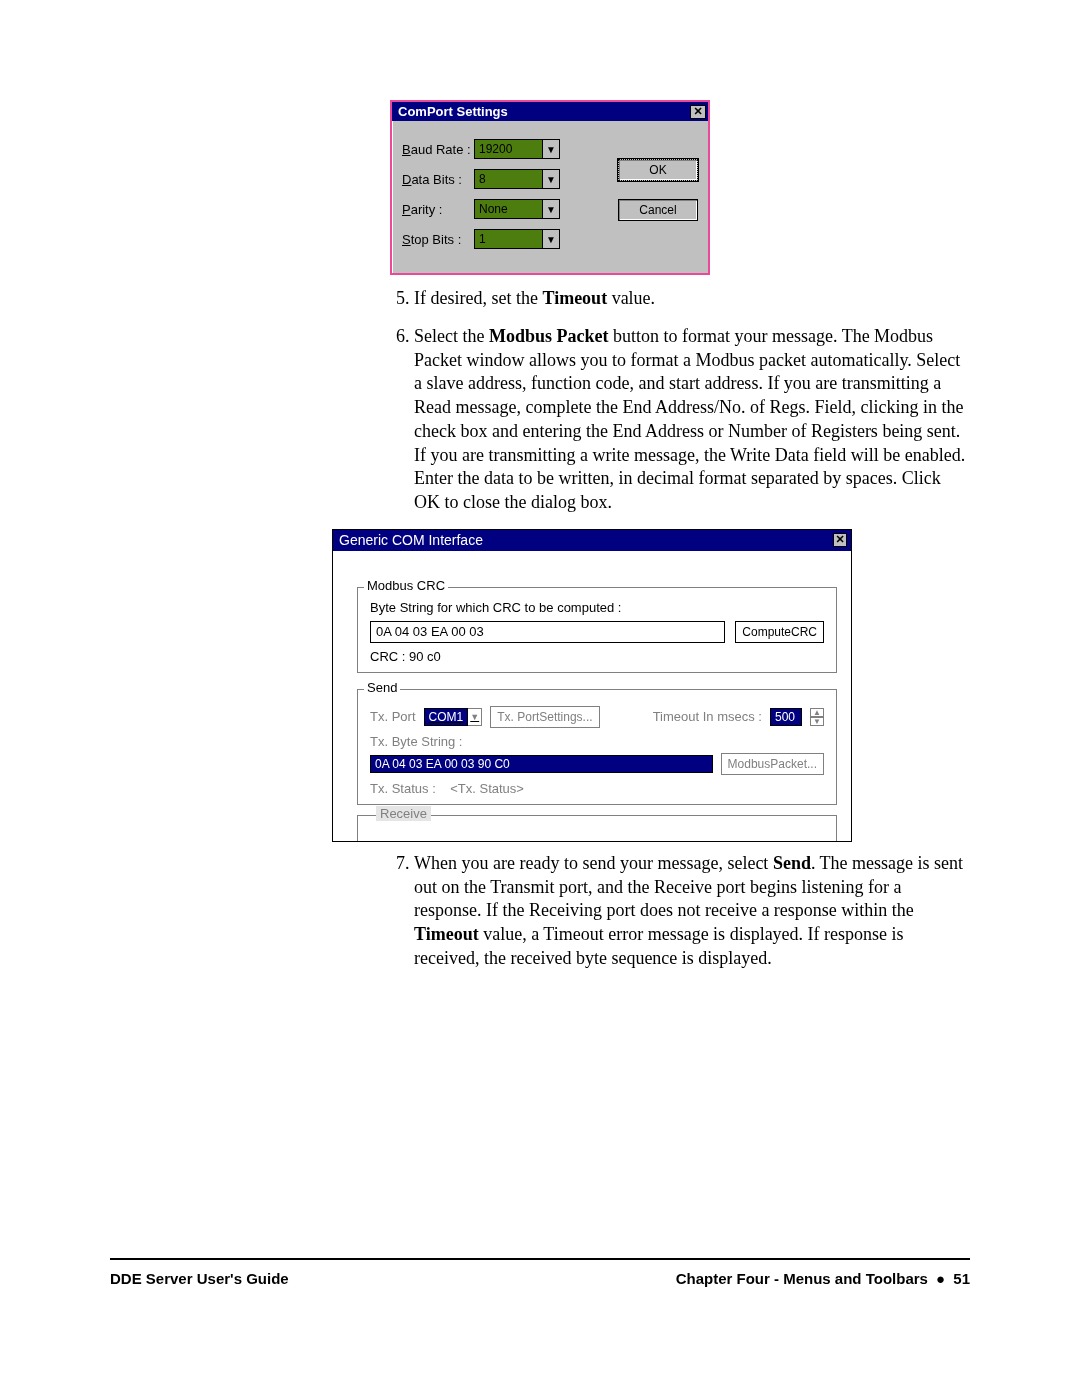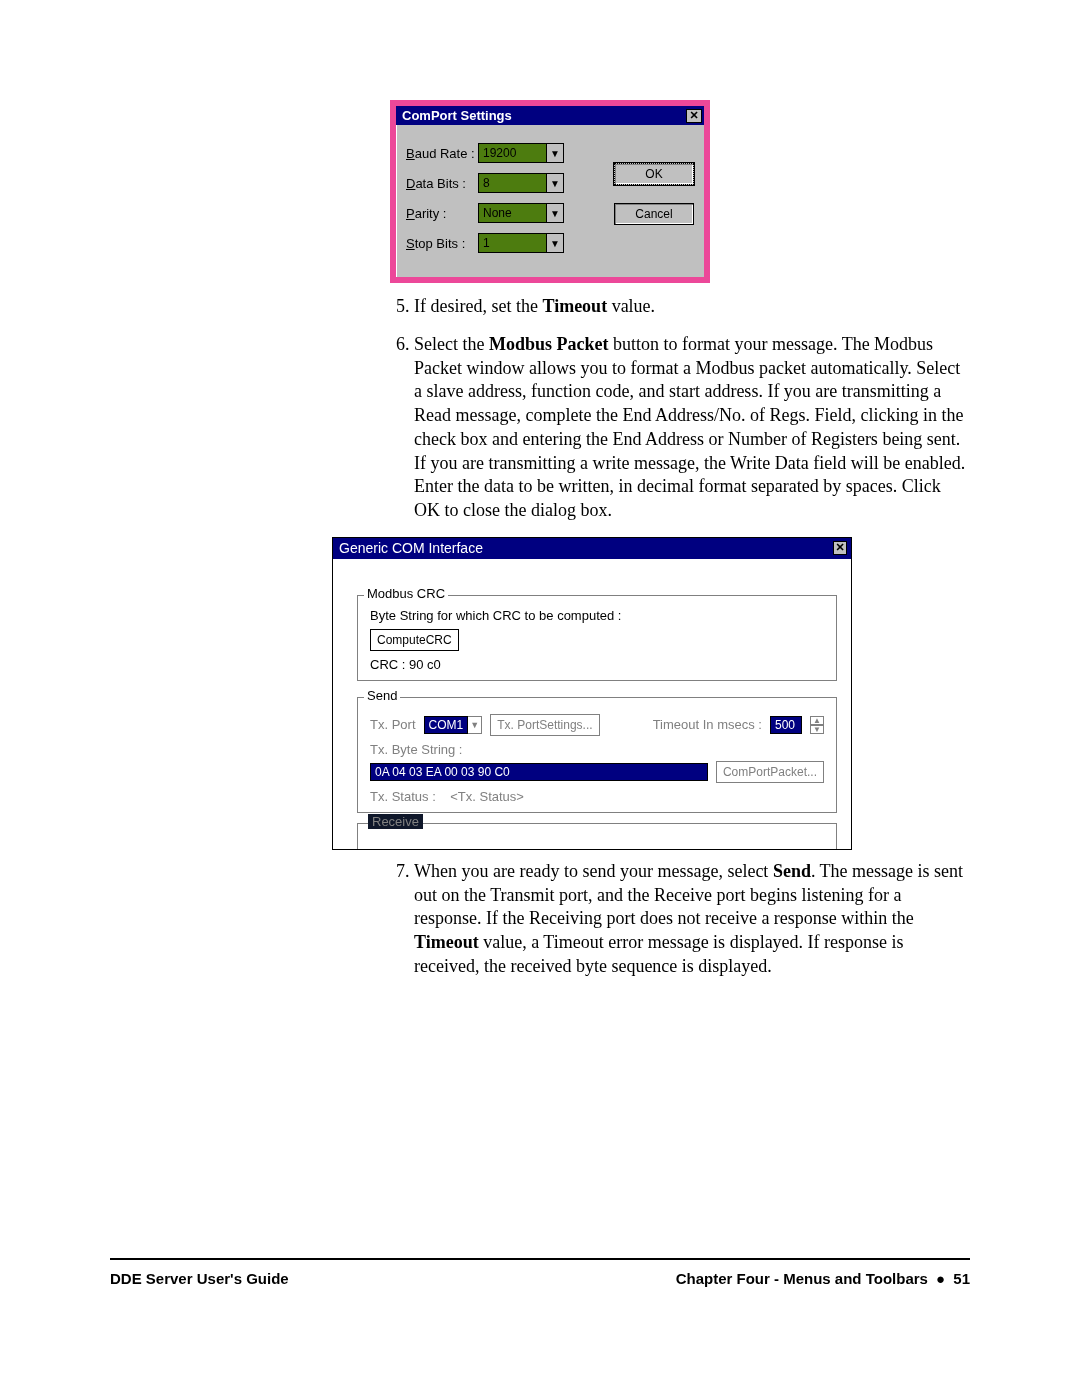--- a/index.html
+++ b/index.html
@@ -17,21 +17,21 @@
     left: 110px;
     top: 100px;
     width: 860px;
   }
 
   
   .dlg-comport {
     margin-left: 280px;
     width: 320px;
     background: #c0c0c0;
-    border: 6px solid #ec4899;
+    border: 2px solid #ec4899;
     box-shadow: 1px 1px 0 #fff inset;
     font-family: "MS Sans Serif", Tahoma, sans-serif;
     font-size: 13px;
     padding: 0 0 14px 0;
   }
   .dlg-titlebar {
     background: #000080;
     color: #fff;
     font-weight: bold;
     padding: 2px 2px 2px 6px;
@@ -182,21 +182,21 @@
     align-items: center;
     gap: 8px;
     margin: 4px 0;
     flex-wrap: wrap;
   }
   .sel {
     border:1px solid #000; background:#000080; color:#fff;
     height:18px; font-size:12px; padding:0 4px;
     display:inline-flex;align-items:center;
   }
-  .selwrap { display:inline-flex; }
+  .selwrap { display:inline-flex;text-decoration:underline; }
   .selwrap .dd {
     width:14px;height:18px;border:1px solid #808080;border-left:none;
     display:flex;align-items:center;justify-content:center;font-size:9px;color:#808080;
   }
   .spin {
     display:inline-flex;flex-direction:column;
   }
   .spin span{
     width:14px;height:9px;border:1px solid #808080;font-size:8px;
     display:flex;align-items:center;justify-content:center;color:#808080;
@@ -205,21 +205,21 @@
     margin: 0 14px 0 24px;
     border: 1px solid #808080;
     border-bottom: none;
     height: 26px;
     position: relative;
     font-size: 12px;
     color:#808080;
     padding: 4px 8px 0 8px;
   }
   .receive-cut .legend {
-    position:absolute;top:-10px;left:10px;background:#0f172a;padding:0 4px;font-size:13px;
+    position:absolute;top:-10px;left:18px;background:#e5e5e5;padding:0 4px;font-size:13px;
   }
 
   
   .ol2 {
     margin: 10px 0 0 280px;
     padding-left: 24px;
     font-size: 18px;
     line-height: 1.32;
   }
 
@@ -300,20 +300,21 @@
     <div class="title2">
       <span>Generic COM Interface</span>
       <span class="close2">✕</span>
     </div>
     <div style="height:20px;"></div>
 
     <div class="group">
       <span class="legend">Modbus CRC</span>
       <div><span class="u">B</span><span>yte String for which CRC to be computed :</span></div>
       <div style="display:flex;align-items:center;gap:10px;margin:6px 0;">
+        <input class="txt-in" style="flex: 1 1 0%;" value="0A 04 03 EA 00 03">
         <span class="btn-flat">
             <span class="u">C</span>
             <span>omputeCRC</span>
           </span>
       </div>
       <div style="margin-top:6px;">CRC :  90 c0</div>
     </div>
 
     <div class="group">
       <span class="legend">Send</span>
@@ -336,21 +337,21 @@
             <span>▲</span>
             <span>▼</span>
           </span>
       </div>
 
       <div class="dim" style="margin-top:6px;">Tx. Byte String :</div>
 
       <div class="sendline">
         <span class="sel" style="flex:1;">0A 04 03 EA 00 03 90 C0</span>
         <span class="btn-flat dim">
-            <span>ComPort </span>
+            <span>Modbus </span>
             <span class="u">P</span>
             <span>acket...</span>
           </span>
       </div>
 
       <div class="dim" style="margin-top:6px;">
         <span>Tx. Status :</span>
         &nbsp;&nbsp;
         <span>&lt;Tx. Status&gt;</span>
       </div>

